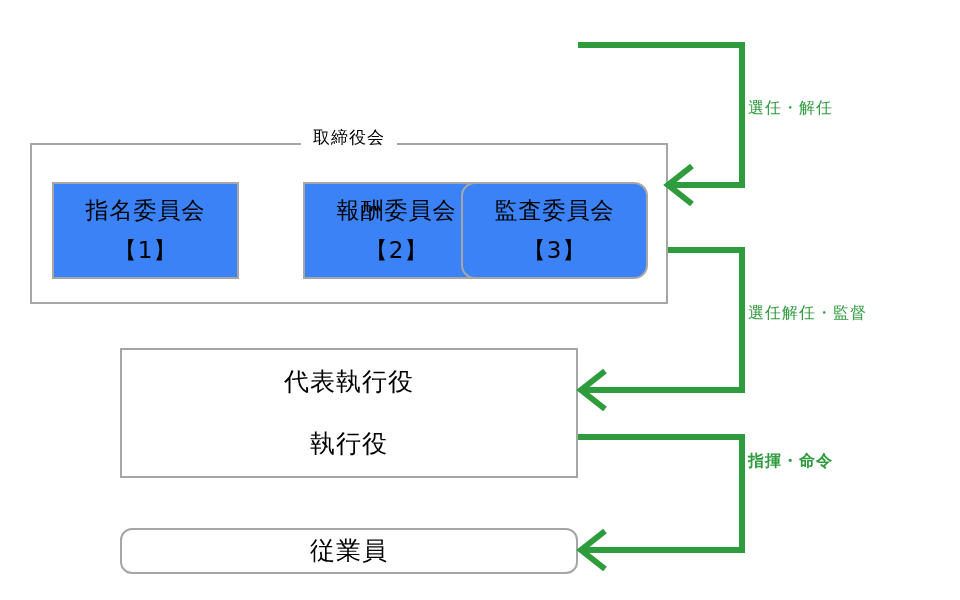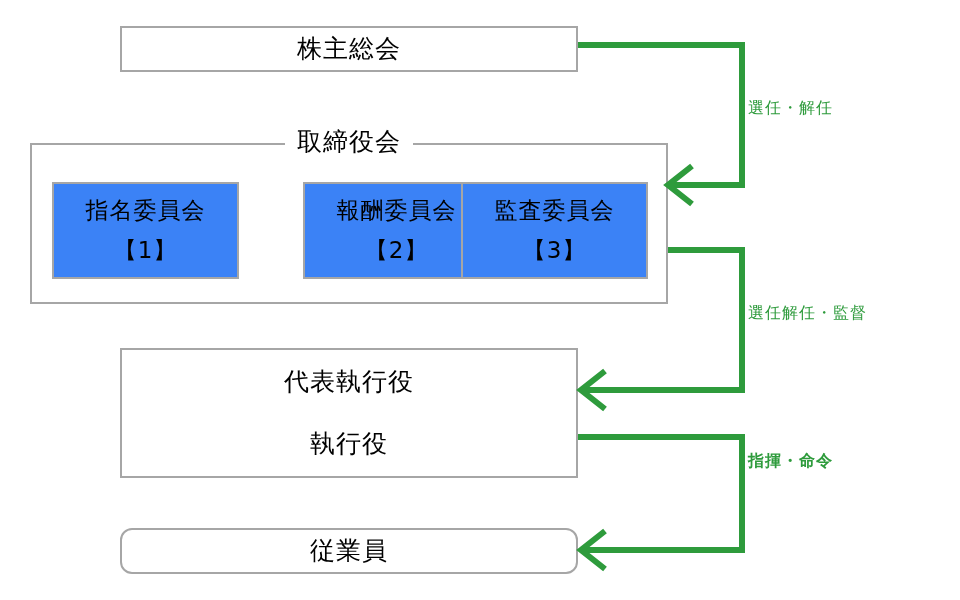--- a/index.html
+++ b/index.html
@@ -39,21 +39,21 @@
     border: 2px solid #a6a6a6;
     background: transparent;
   }
   #board-legend {
     position: absolute;
     left: 50%;
     top: -18px;
     transform: translateX(-50%);
     background: #ffffff;
     padding: 0 12px;
-    font-size: 25px;
+    font-size: 17px;
     line-height: 1.2;
     color: #000000;
     letter-spacing: 1px;
     white-space: nowrap;
   }
   .committee {
     position: absolute;
     top: 37px;
     width: 187px;
     height: 97px;
@@ -92,38 +92,35 @@
   }
   #label-0 { left: 748px; top: 98px; }
   #label-1 { left: 748px; top: 303px; }
   #label-2 { left: 748px; top: 451px; font-weight: bold; }
 </style>
 </head>
 <body>
 
 <div id="diagram">
 
-  <div class="box" id="box-shareholders" style="border-color: rgb(166, 166, 166);">
-    <span>株主総会</span>
-  </div>
 
   <div id="box-board" style="border-color: rgb(166, 166, 166);">
     <span id="board-legend">取締役会</span>
 
     <div class="committee" id="committee-0" style="border-color: rgb(166, 166, 166);">
       <span>指名委員会</span>
       <span>【1】</span>
     </div>
 
     <div class="committee" id="committee-1" style="border-color: rgb(166, 166, 166); margin-left: 46px;">
       <span>報酬委員会</span>
       <span>【2】</span>
     </div>
 
-    <div class="committee" id="committee-2" style="border-color: rgb(166, 166, 166);">
+    <div class="committee" id="committee-2" style="border-color: rgb(166, 166, 166); border-radius: 14px;">
       <span>監査委員会</span>
       <span>【3】</span>
     </div>
   </div>
 
   <div class="box" id="box-executives" style="border-color: rgb(166, 166, 166);">
     <span class="exec-line" id="exec-line-1">代表執行役</span>
     <span class="exec-line" id="exec-line-2">執行役</span>
   </div>
 

